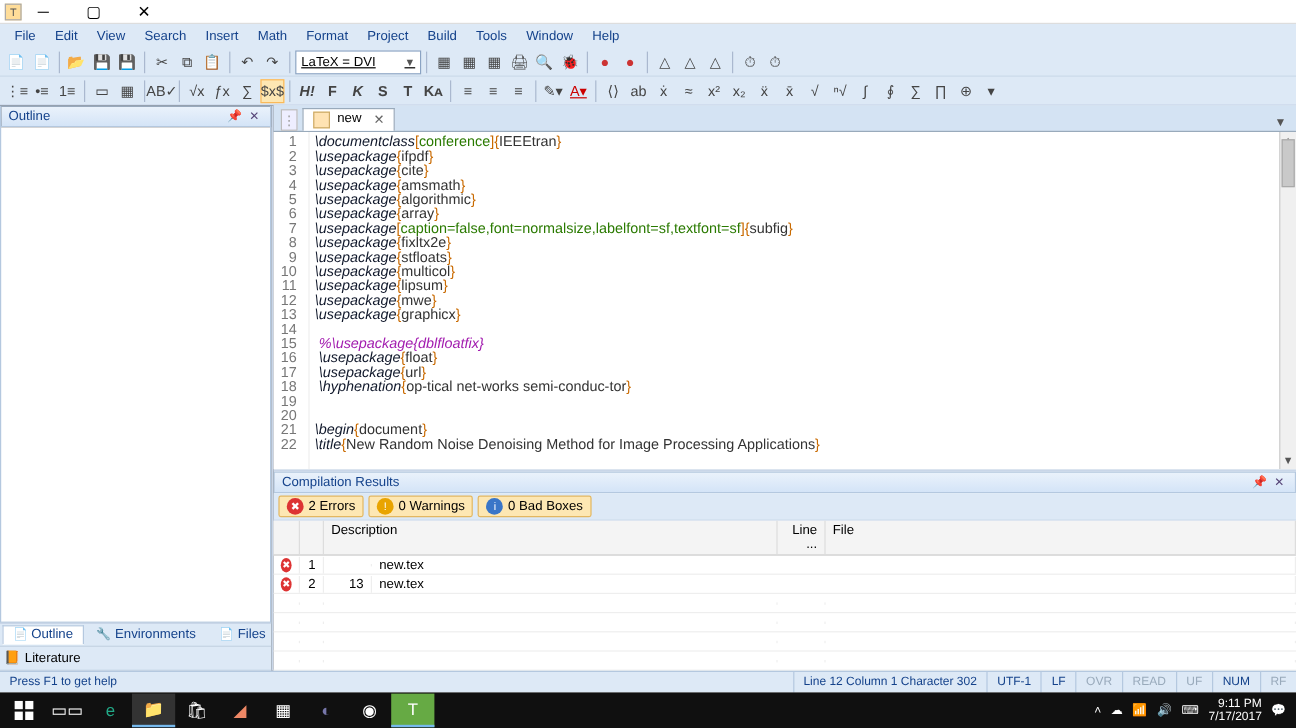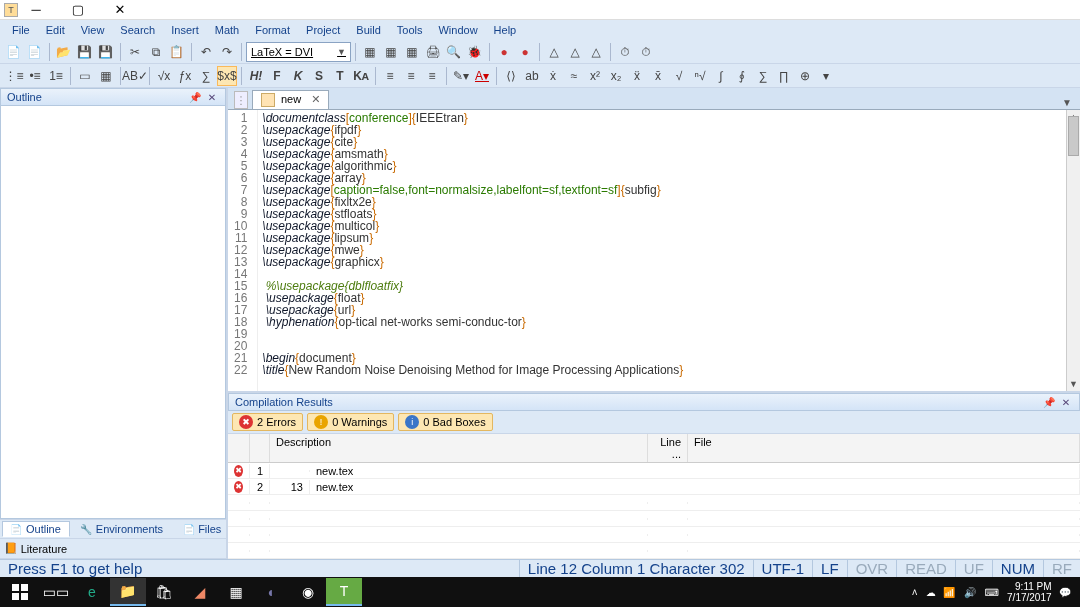--- a/index.html
+++ b/index.html
@@ -43,21 +43,21 @@
 .ftab .fic{width:14px;height:14px;background:#ffe3b3;border:1px solid #ccaa66;}
 .ftab .close{font-size:11px;color:#666; margin-left:4px;}
 .tabhandle{ width:14px; height:18px; display:flex; align-items:center; justify-content:center; color:#999; margin-right:4px; border:1px solid #bbb; background:#eef;}
 .tabspacer{flex:1;}
 .tabdd{width:14px;height:14px;color:#555;font-size:10px; margin-right:6px; display:flex;align-items:center;justify-content:center;}
 
 .editor { flex: 1; display:flex; background:#fff; font-family: Consolas, "Courier New", monospace; font-size: 12px; min-height:0; overflow:hidden; position:relative;}
 .gutter { background:#fff; color:#777; text-align:right; padding: 2px 10px 2px 6px; border-right:1px solid #eee; line-height: 12px; }
 .gutter div{height:12px;}
 .code { flex:1; padding: 2px 4px; white-space: pre; line-height:12px; overflow:hidden; }
-.code div{height:12px;} .cmd{color:#0f172a;font-style:italic;} .br{color:#c96a00;} .arg{color:#333;} .opt{color:#2a7a00;} .cmt{color:#4d7c0f;font-style:italic;}
+.code div{height:12px;} .cmd{color:#0f172a;font-style:italic;} .br{color:#c96a00;} .arg{color:#333;} .opt{color:#2a7a00;} .cmt{color:#a21caf;font-style:italic;}
 .editor .vscroll{position:absolute; right:0; top:0; bottom:0; width:14px; background:#f0f0f0; border-left:1px solid #ccc;}
 .editor .vscroll .thumb{position:absolute; left:1px; right:1px; top:6px; height:40px; background:#c9c9c9; border:1px solid #aaa;}
 .editor .vscroll .arr{position:absolute; left:0; right:0; height:14px; display:flex; align-items:center; justify-content:center; font-size:9px; color:#555;}
 .editor .vscroll .arrt{top:0;} .editor .vscroll .arrb{bottom:0;}
 
 
 .results { border-top:2px solid #c9d6e8;}
 .results .panelhead{background:linear-gradient(#eaf2fb,#d4e4f7);}
 .filterrow{ background:#dde9f6; padding:2px 4px; display:flex; gap:4px; border-bottom:1px solid #c9d6e8;}
 .pill{ display:flex; align-items:center; gap:4px; background:#fde7b3; border:1px solid #e3b760; padding:1px 6px; font-size:11px; border-radius:2px;}
@@ -70,21 +70,21 @@
 .gridhead div{ padding:2px 6px; border-right:1px solid #ddd;}
 .gridrows .grow{ display:flex; border-bottom:1px solid #eee; align-items:center; height:16px;}
 .grow > div{ padding:1px 6px; border-right:1px solid #eee; overflow:hidden;}
 .col-ic{width:22px; display:flex; align-items:center; justify-content:center;}
 .col-n{width:20px; text-align:right;}
 .col-desc{width:378px;}
 .col-line{width:40px; text-align:right;}
 .col-file{flex:1;}
 .erricon{width:12px;height:12px;border-radius:50%;background:#d33;color:#fff;font-size:8px;display:flex;align-items:center;justify-content:center;}
 
-.statusbar{ height:18px; background:#dde9f6; border-top:1px solid #b4c8df; display:flex; align-items:flex-end; font-size:15px; color:#14428b;}
+.statusbar{ height:18px; background:#dde9f6; border-top:1px solid #b4c8df; display:flex; align-items:flex-end; font-size:10px; color:#14428b;}
 .statusbar .sseg{ padding: 0 8px; border-right: 1px solid #b4c8df; height:100%; display:flex; align-items:center;}
 .statusbar .sflex{flex:1;}
 .statusbar .sdim{color:#9ab;}
 
 .taskbar{ height:30px; background:#101010; display:flex; align-items:center; padding:0 2px;}
 .taskbar .start{ width:36px; height:28px; display:flex; align-items:center; justify-content:center; color:#fff; font-size:14px;}
 .taskbar .tbic{ width:36px; height:28px; display:flex; align-items:center; justify-content:center; font-size:14px; color:#fff;}
 .taskbar .tbic.active{ background:#333; border-bottom:2px solid #76b9ed;}
 .taskbar .trayarea{ margin-left:auto; display:flex; align-items:center; gap:8px; color:#fff; padding-right:6px; font-size:10px;}
 .taskbar .clock{ text-align:right; line-height:11px;}

